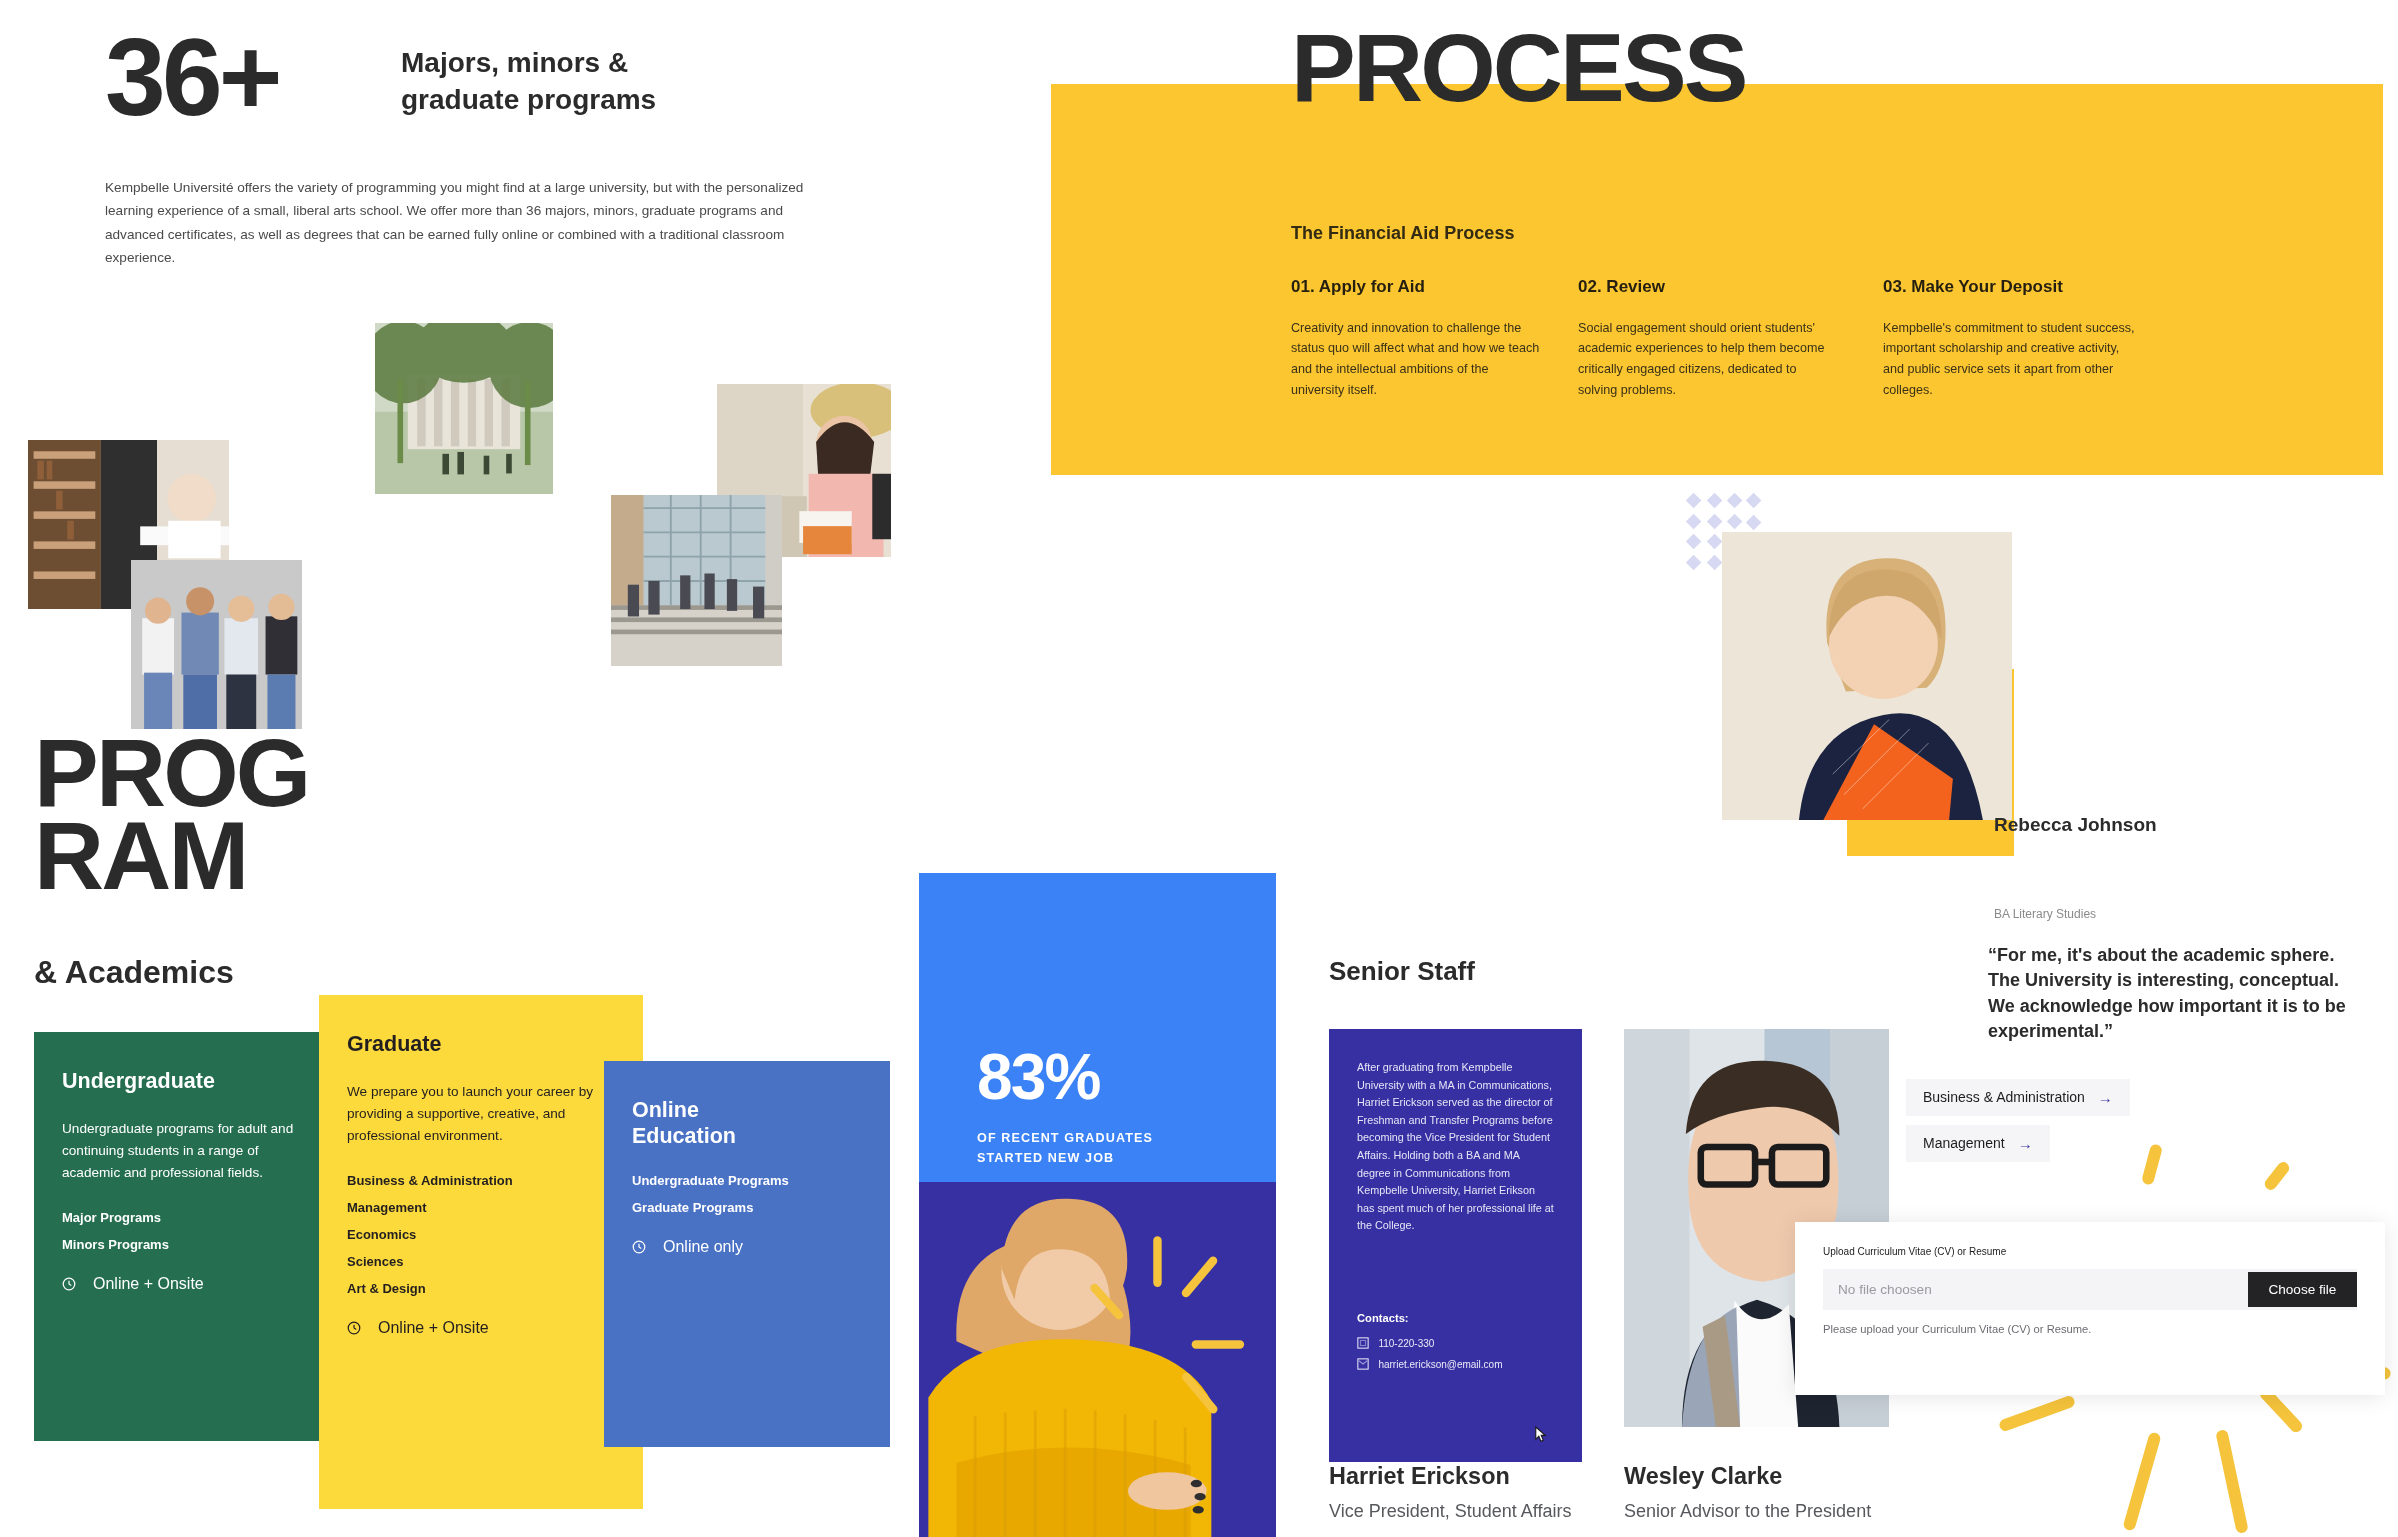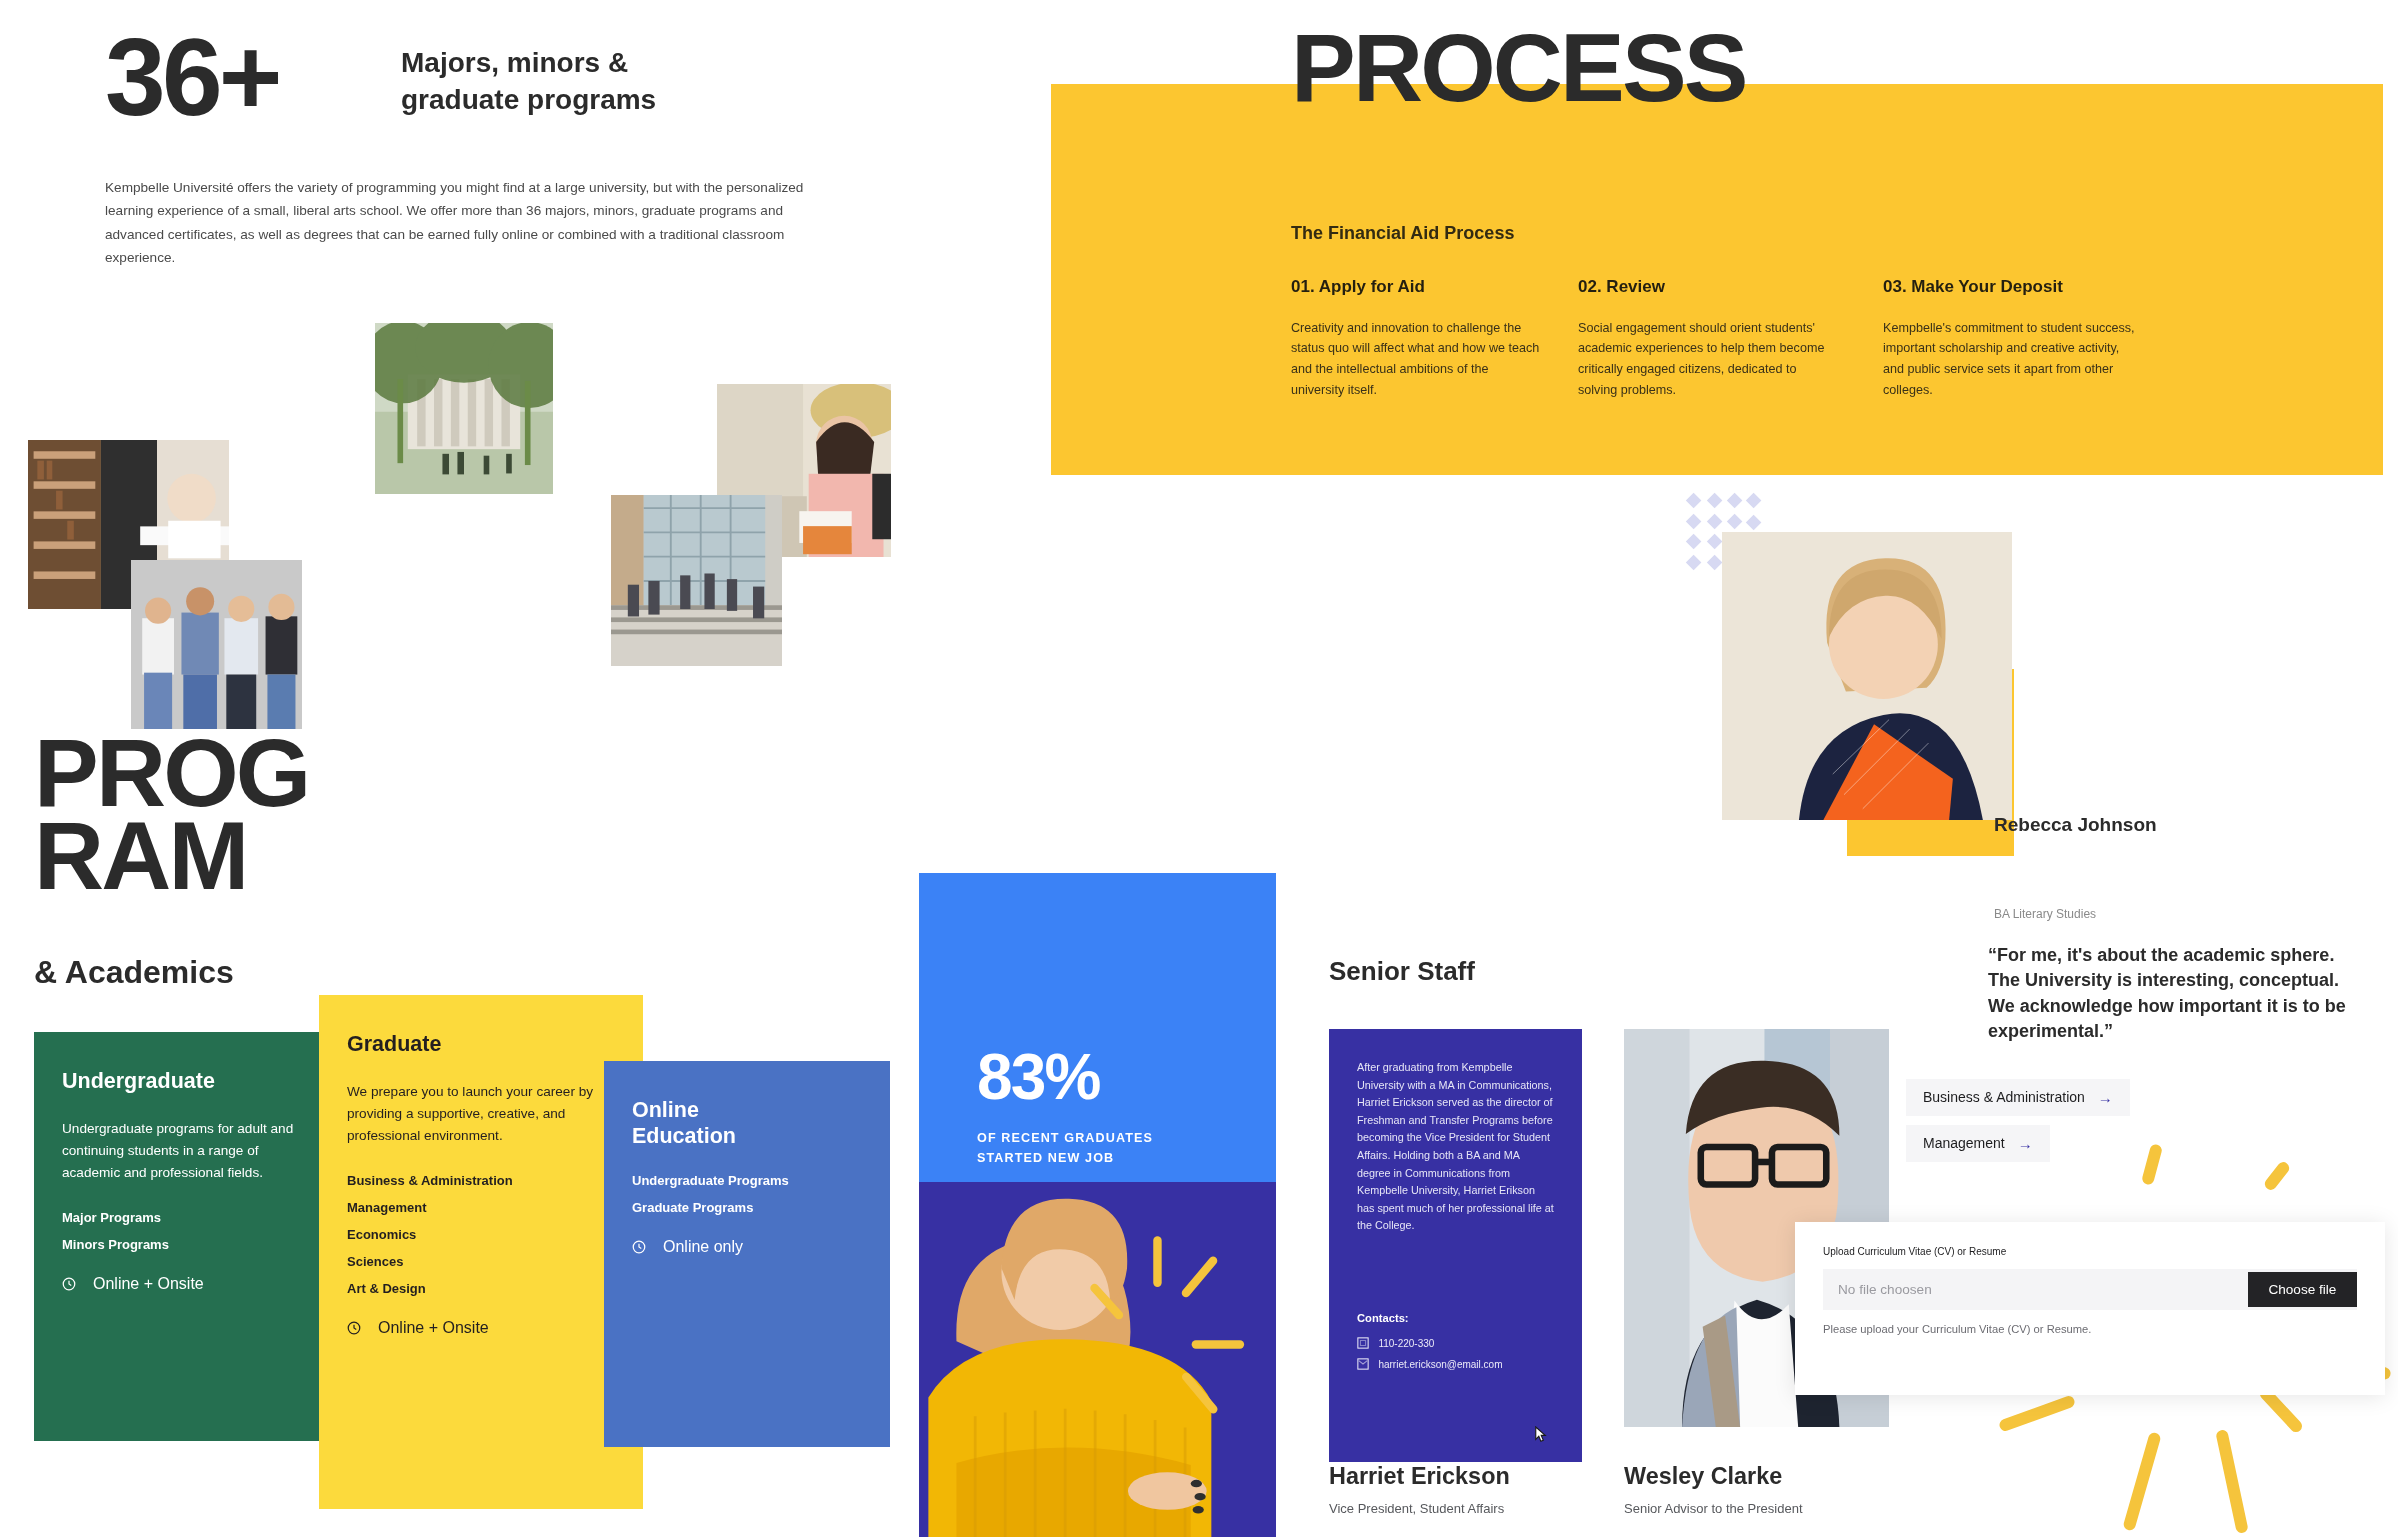--- a/index.html
+++ b/index.html
@@ -82,21 +82,21 @@
   #senior-staff-title { left:1329px; top:956px; font-size:26px; font-weight:700; color:#2b2b2b; }
   #bio-card { left:1329px; top:1029px; width:253px; height:433px; background:#3730a3; color:#fff; padding:30px 28px; }
   #bio-card .bio { font-size:10.8px; line-height:1.63; color:#e6e5f6; }
   #bio-card .contacts-title { font-size:11.2px; font-weight:700; margin-top:77px; margin-bottom:13px; }
   #bio-card .crow { display:flex; align-items:flex-end; gap:9.4px; font-size:10px; margin-bottom:9.4px; color:#eceaf8; }
   #bio-card .crow .ic { width:12px; height:12px; flex:0 0 12px; }
   #bio-cursor { position:absolute; right:32px; bottom:15px; width:19px; height:20.6px; }
 
   #staff-photo-wesley { left:1624px; top:1029px; width:265px; height:398px; z-index:1; }
   .staff-name { position:absolute; font-size:23.4px; font-weight:700; color:#2b2b2b; }
-  .staff-role { position:absolute; font-size:13px; color:#56585c; }
+  .staff-role { position:absolute; font-size:18px; color:#56585c; }
   #staff-name-0 { left:1329px; top:1463px; }
   #staff-role-0 { left:1329px; top:1501px; }
   #staff-name-1 { left:1624px; top:1463px; }
   #staff-role-1 { left:1624px; top:1501px; }
 
   
   .tag {
     position:absolute; background:#f5f5f7; padding:10.3px 17px; display:flex;
     align-items:center; gap:13px; font-size:14px; color:#1d1d1f;
   }

